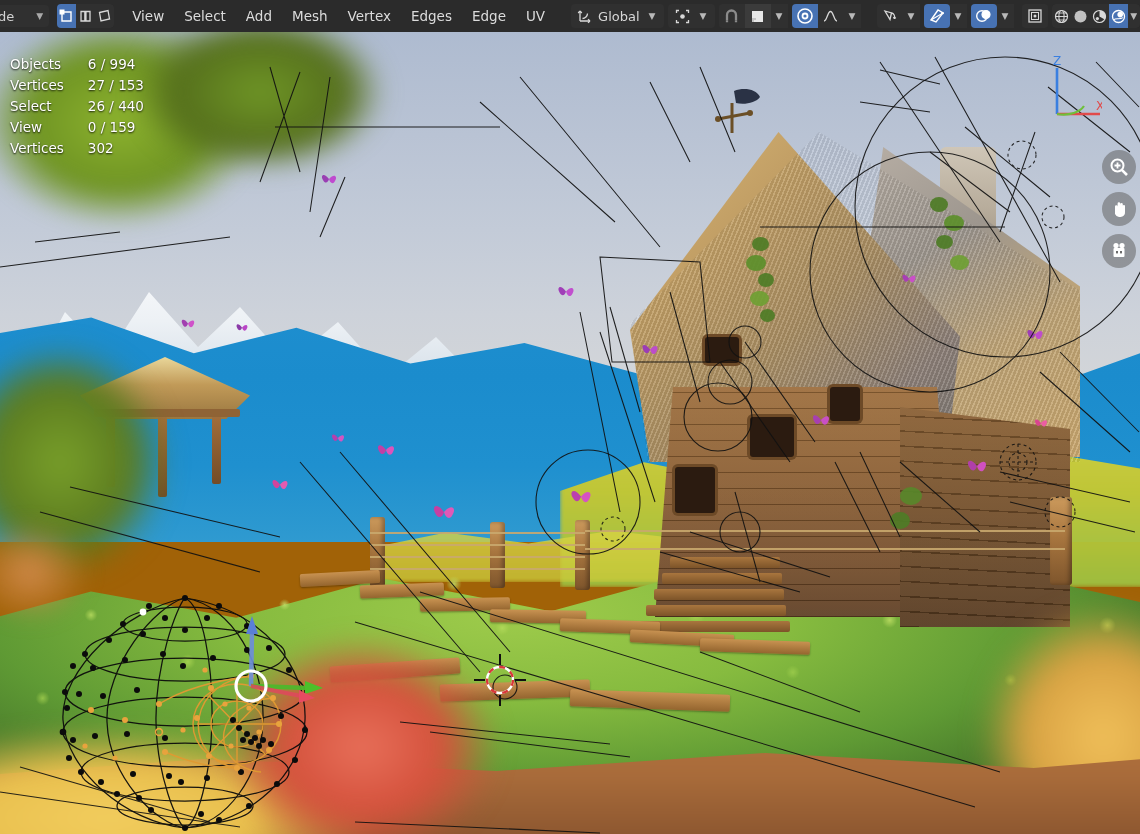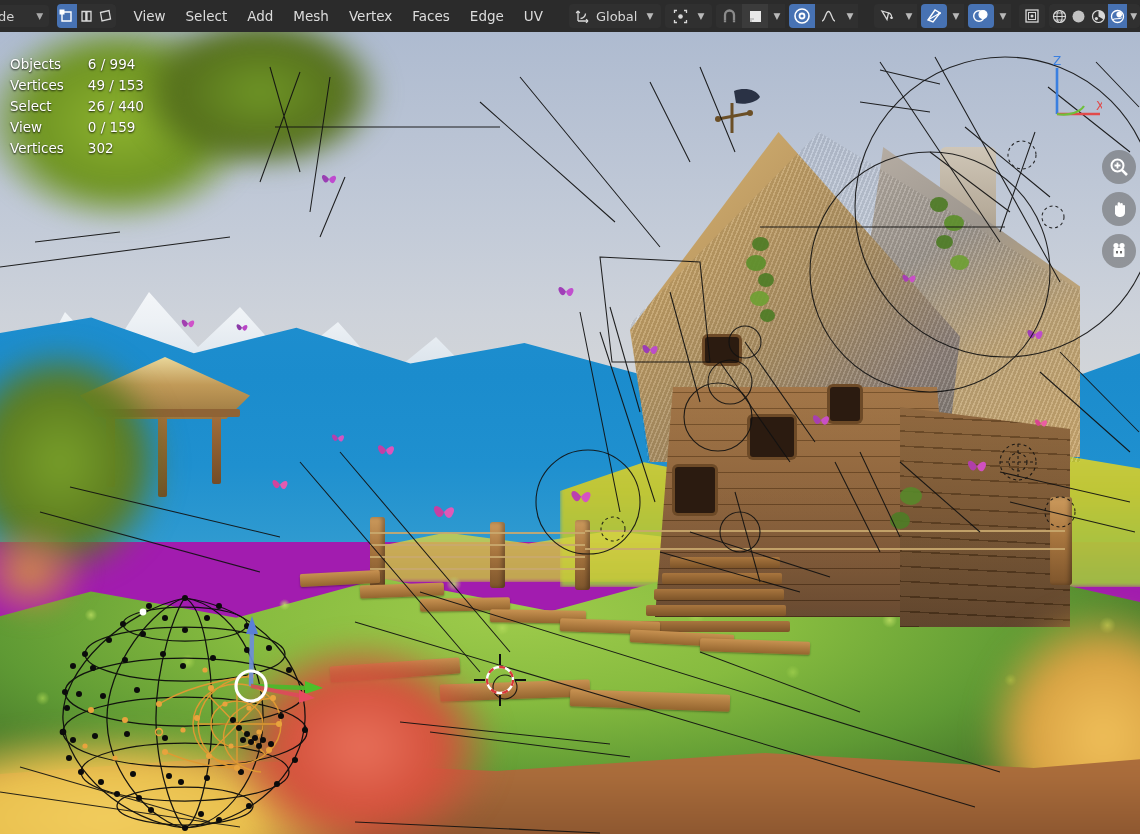--- a/index.html
+++ b/index.html
@@ -30,21 +30,21 @@
   .pill.tight{padding:0;}
   .chevbtn{width:17px;height:24px;display:flex;align-items:center;justify-content:center;
            color:#b9b9b9;font-size:9px;background:#303030;}
   .gtxt{color:#d6d6d6;font-size:13px;padding:0 4px 0 2px;}
 
   svg{display:block;}
   .st{stroke:#d8d8d8;fill:none;stroke-width:1.3;}
   .stb{stroke:#ffffff;fill:none;stroke-width:1.4;}
 
   
-  #viewport{position:absolute;left:0;top:32px;width:1140px;height:802px;overflow:hidden;background:#a21caf;}
+  #viewport{position:absolute;left:0;top:32px;width:1140px;height:802px;overflow:hidden;background:#a16207;}
 
   #scene{position:absolute;inset:0;}
 
   
   .sky{position:absolute;left:0;top:0;width:1140px;height:470px;
        background:linear-gradient(180deg,#aebbd0 0%,#b9c3d4 22%,#c3cbd8 42%,#cdd2da 60%,#d4d6d8 78%,#cfd2d6 100%);}
   
   .water{position:absolute;left:0;top:255px;width:1140px;height:255px;
          background:linear-gradient(180deg,#1f8fd0 0%,#1b8ccd 35%,#1f90cf 70%,#2f9ad0 100%);
          clip-path:polygon(0% 18%,8% 12%,17% 26%,26% 16%,36% 30%,46% 22%,56% 34%,66% 24%,76% 36%,86% 26%,95% 34%,100% 26%,100% 100%,0% 100%);}
@@ -220,21 +220,21 @@
       </div>
     </div>
 
     <div class="hgap"></div>
 
     <div class="mitem">View</div>
     <div class="mitem">Select</div>
     <div class="mitem">Add</div>
     <div class="mitem">Mesh</div>
     <div class="mitem">Vertex</div>
-    <div class="mitem">Faces</div>
+    <div class="mitem">Edges</div>
     <div class="mitem">Edge</div>
     <div class="mitem">UV</div>
 
     <div class="hgap"></div>
     <div class="hgap"></div>
 
     <div class="pill">
       <div style="width:22px;display:flex;align-items:center;justify-content:center;">
         <svg width="16" height="16" viewBox="0 0 16 16">
           <path class="st" d="M3 13 L3 3 M3 13 L13 13" stroke-width="1.3"></path>
@@ -779,21 +779,21 @@
 
     <div id="stats">
       <table>
         <tbody>
             <tr>
           <td class="lbl">Objects</td>
           <td>6 / 994</td>
         </tr>
         <tr>
           <td class="lbl">Vertices</td>
-          <td>49 / 153</td>
+          <td>27 / 153</td>
         </tr>
         <tr>
           <td class="lbl">Select</td>
           <td>26 / 440</td>
         </tr>
         <tr>
           <td class="lbl">View</td>
           <td>0 / 159</td>
         </tr>
         <tr>

